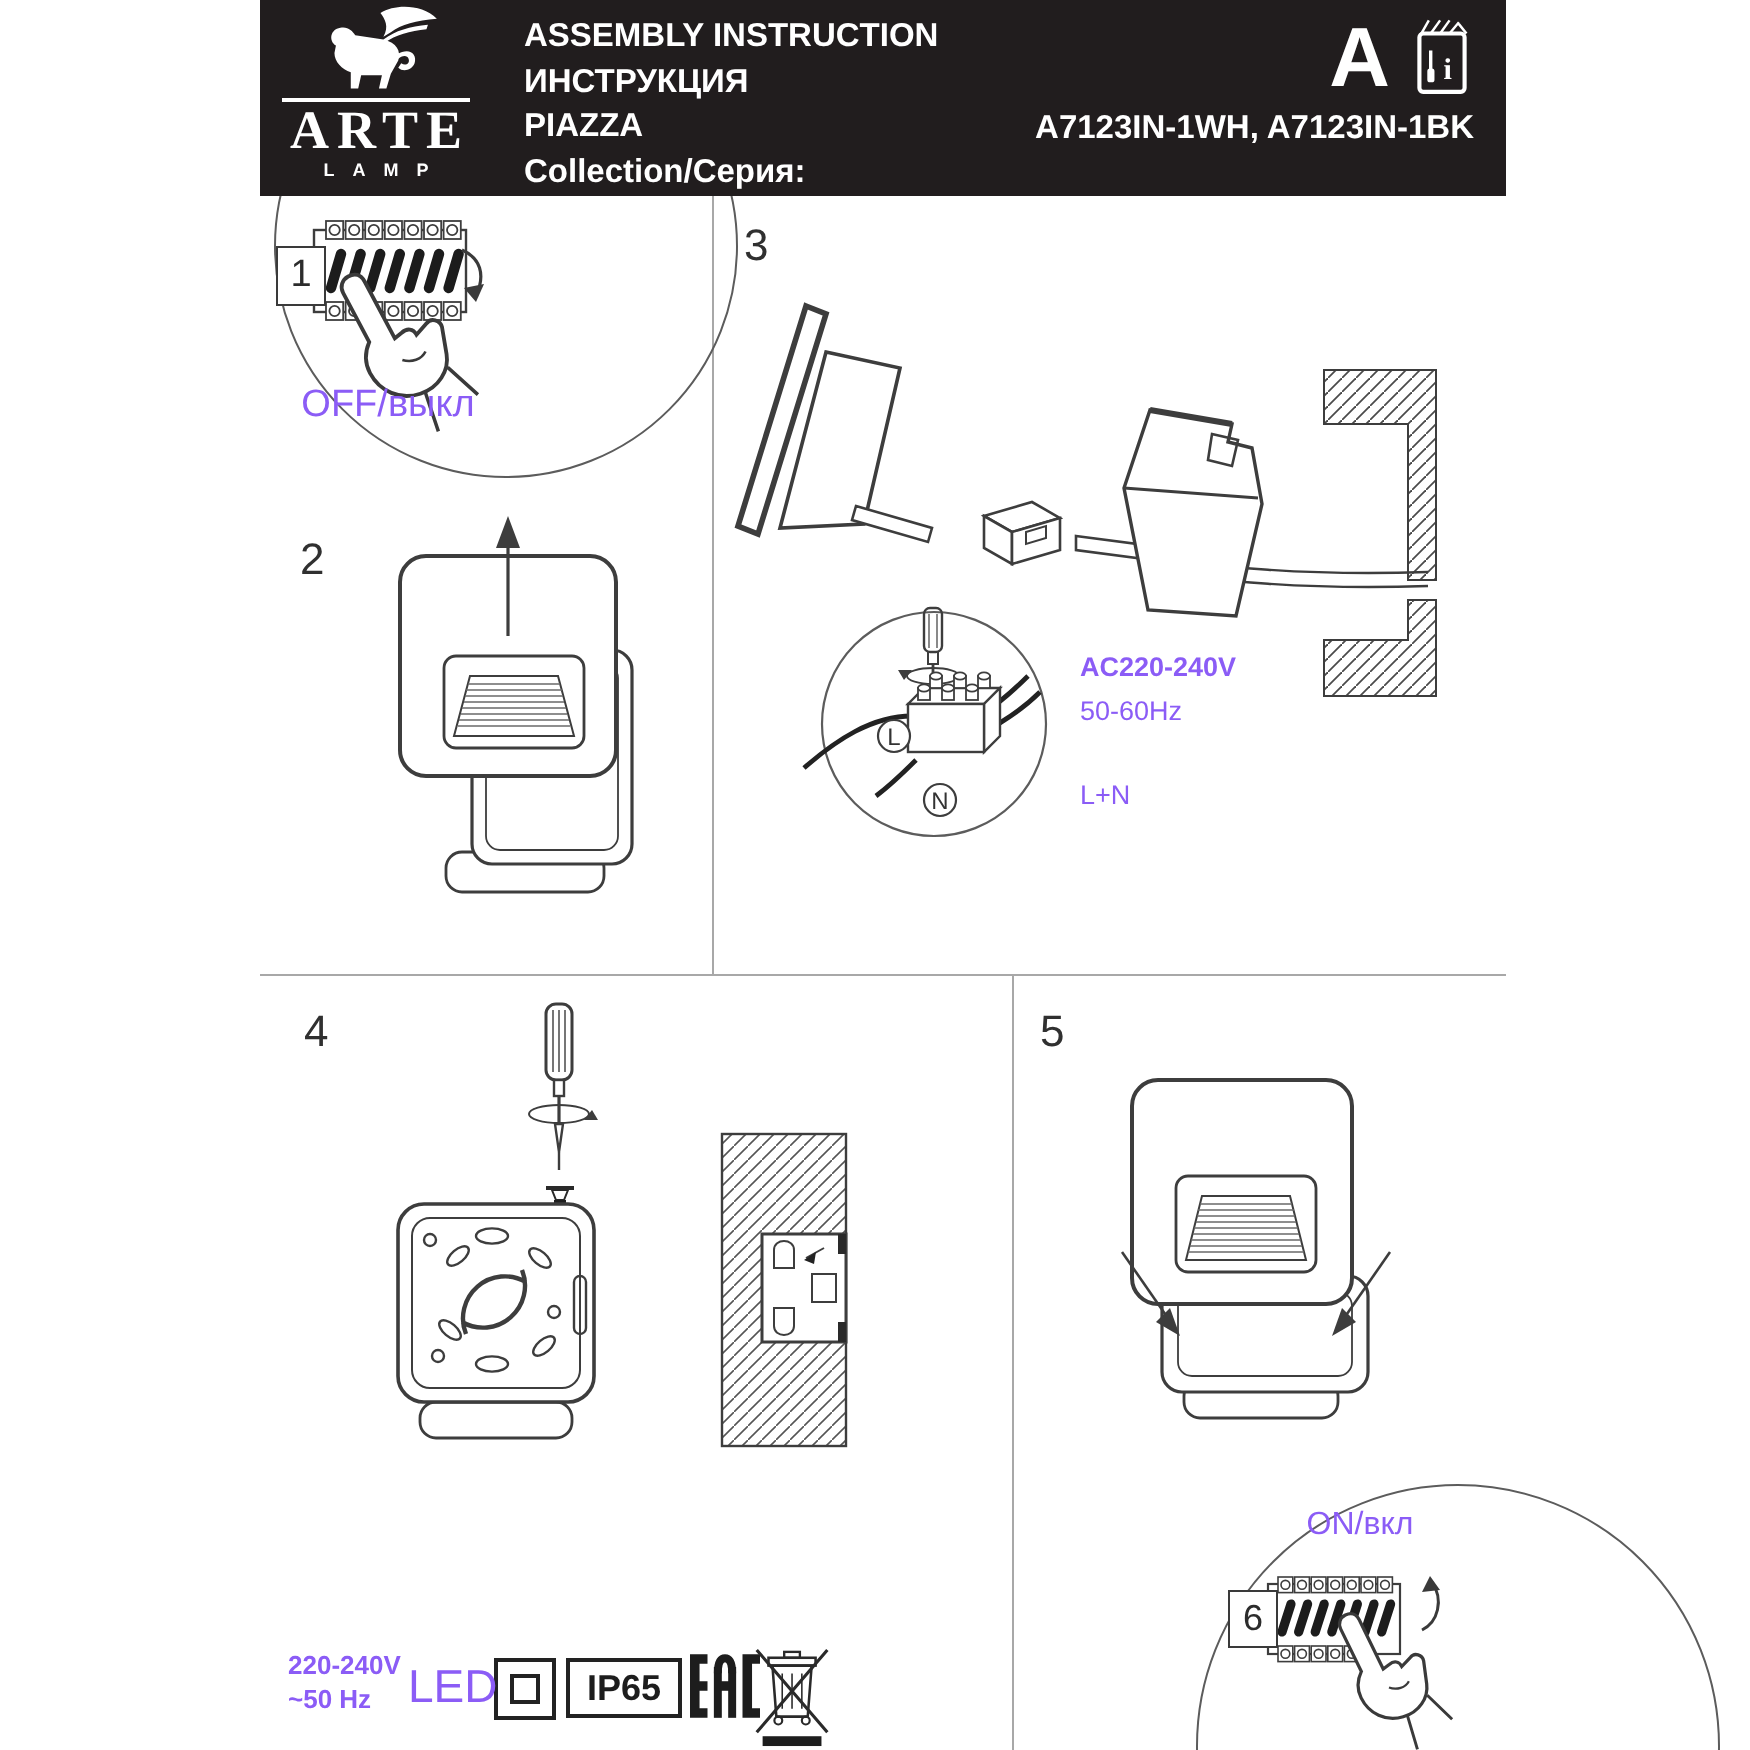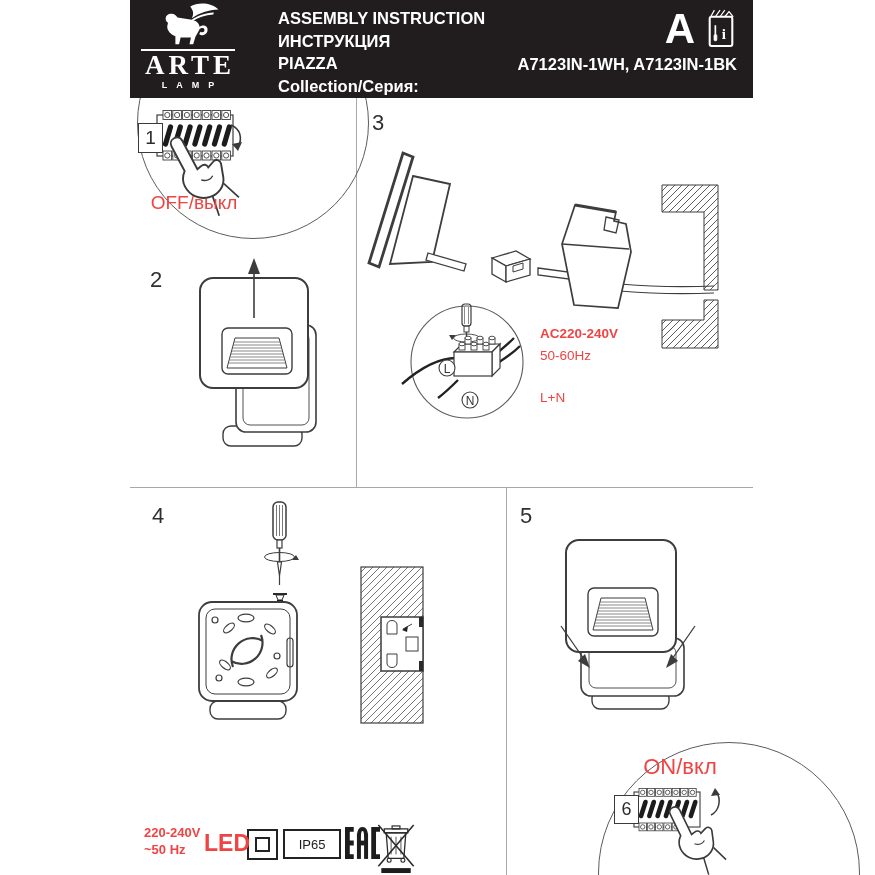--- a/index.html
+++ b/index.html
@@ -6,31 +6,31 @@
   body{font-family:"Liberation Sans",sans-serif;color:#2e2e2e;}
   .canvas{position:relative;width:875px;height:875px;background:#fff;overflow:hidden;}
   .page{position:absolute;left:130px;top:0;width:623px;height:875px;}
   .abs{position:absolute;}
   
   .header-bar{position:absolute;left:0;top:0;width:623px;height:98px;background:#211d1e;color:#fff;z-index:5;}
   .brand{position:absolute;left:4px;top:2px;width:108px;display:flex;flex-direction:column;align-items:center;font-weight:bold;}
   .brand-rule{width:94px;height:2px;background:#fff;margin-top:1px;}
   .brand-name{font-family:"Liberation Serif",serif;font-size:27px;letter-spacing:4px;line-height:28px;margin-left:4px;}
   .brand-sub{font-size:9px;letter-spacing:9px;margin-left:9px;margin-top:1px;}
-  .header-mid{position:absolute;left:132px;top:7px;font-size:16.5px;font-weight:600;line-height:22.5px;white-space:nowrap;margin-left:16px;}
+  .header-mid{position:absolute;left:132px;top:7px;font-size:16.5px;font-weight:600;line-height:22.5px;white-space:nowrap;}
   .header-right{position:absolute;right:16px;top:5px;display:flex;flex-direction:column;align-items:flex-end;font-size:16.5px;font-weight:600;line-height:22.5px;}
   .manual-row{display:flex;align-items:center;gap:10px;height:48px;}
   .manual-letter{font-size:42px;font-weight:600;line-height:44px;}
   
   .divider{position:absolute;background:#a8a8a8;}
   
   .stepnum{position:absolute;font-size:22px;color:#303030;z-index:4;}
   .badge{position:absolute;background:#fff;border:1.6px solid #3a3a3a;display:flex;align-items:center;justify-content:center;color:#2c2c2c;z-index:4;}
   .circle{position:absolute;border:1.3px solid #5c5c5c;border-radius:50%;z-index:0;}
-  .lbl{position:absolute;color:#ef4444;z-index:4;white-space:nowrap;}
+  .lbl{position:absolute;color:#8b5cf6;z-index:4;white-space:nowrap;}
   svg{position:absolute;overflow:visible;z-index:2;}
   .hand{z-index:3;}
 </style>
 </head>
 <body>
 
 <div class="canvas">
 <div class="page">
 
   <div class="header-bar">
@@ -277,25 +277,25 @@
       <rect x="46" y="71" width="12" height="14" fill="#fff" stroke-width="1"></rect>
       <path d="M52,58 L43,63" stroke-width="1" fill="none"></path>
       <polygon points="42,64 48,60 47,66" fill="#222" stroke="none"></polygon>
     </g>
   </svg>
 
   <div class="lbl" style="left:14px;top:824px;font-size:13px;font-weight:700;line-height:17px;">
     <div>220-240V</div>
     <div>~50 Hz</div>
   </div>
-  <div class="lbl" style="left:74px;top:830px;font-size:23px;font-weight:700;">LED</div>
+  <div class="lbl" style="left:74px;top:830px;font-size:23px;font-weight:400;">LED</div>
   <div class="abs" style="left:117px;top:829px;width:27px;height:27px;border:2px solid #222;display:flex;align-items:center;justify-content:center;">
     <div style="width:11px;height:11px;border:2px solid #222;"></div>
   </div>
-  <div class="abs" style="left:153px;top:829px;width:54px;height:26px;border:2.5px solid #222;display:flex;align-items:center;justify-content:center;font-size:13px;font-weight:400;color:#1d1d1d;">IP65</div>
+  <div class="abs" style="left:153px;top:829px;width:54px;height:26px;border:2.5px solid #222;display:flex;align-items:center;justify-content:center;font-size:18px;font-weight:700;color:#1d1d1d;">IP65</div>
   <svg style="left:215px;top:827px;" width="35" height="32" viewBox="0 0 44 40" aria-label="EAC">
     <g fill="#1d1d1d">
       <path d="M0,0 H11 V6 H6 V17 H11 V23 H6 V34 H11 V40 H0 Z"></path>
       <rect x="15" y="8" width="5" height="32"></rect>
       <rect x="24" y="8" width="5" height="32"></rect>
       <path d="M15,12 Q15,0 22,0 Q29,0 29,12 H24 Q24,5 22,5 Q20,5 20,12 Z"></path>
       <rect x="19" y="17" width="6" height="6"></rect>
       <path d="M33,0 H44 V6 H39 V34 H44 V40 H33 Z"></path>
     </g>
   </svg>
@@ -325,21 +325,21 @@
       <g stroke-width="1.3">
         <path d="M3,88 L28,124" fill="none"></path>
         <polygon points="32,130 20,123 27,116" fill="#3d3d3d" stroke="none"></polygon>
         <path d="M137,88 L112,124" fill="none"></path>
         <polygon points="108,130 120,123 113,116" fill="#3d3d3d" stroke="none"></polygon>
       </g>
     </g>
   </svg>
 
   <div class="circle" style="left:468px;top:742px;width:260px;height:260px;"></div>
-  <div class="lbl" style="left:495px;top:754px;width:110px;text-align:center;font-size:22px;">ON/вкл</div>
+  <div class="lbl" style="left:495px;top:754px;width:110px;text-align:center;font-size:16px;">ON/вкл</div>
   <svg style="left:500px;top:785px;" width="75" height="50" viewBox="0 0 75 50">
     <g stroke="#3d3d3d" fill="#fff">
       <rect x="4" y="7" width="66" height="35" stroke-width="1.1"></rect>
       <g stroke-width="0.8">
         <rect x="9" y="3.5" width="7.4" height="7.8"></rect>
             <rect x="17.3" y="3.5" width="7.4" height="7.8"></rect>
             <rect x="25.6" y="3.5" width="7.4" height="7.8"></rect>
             <rect x="33.9" y="3.5" width="7.4" height="7.8"></rect>
             <rect x="42.2" y="3.5" width="7.4" height="7.8"></rect>
             <rect x="50.5" y="3.5" width="7.4" height="7.8"></rect>

